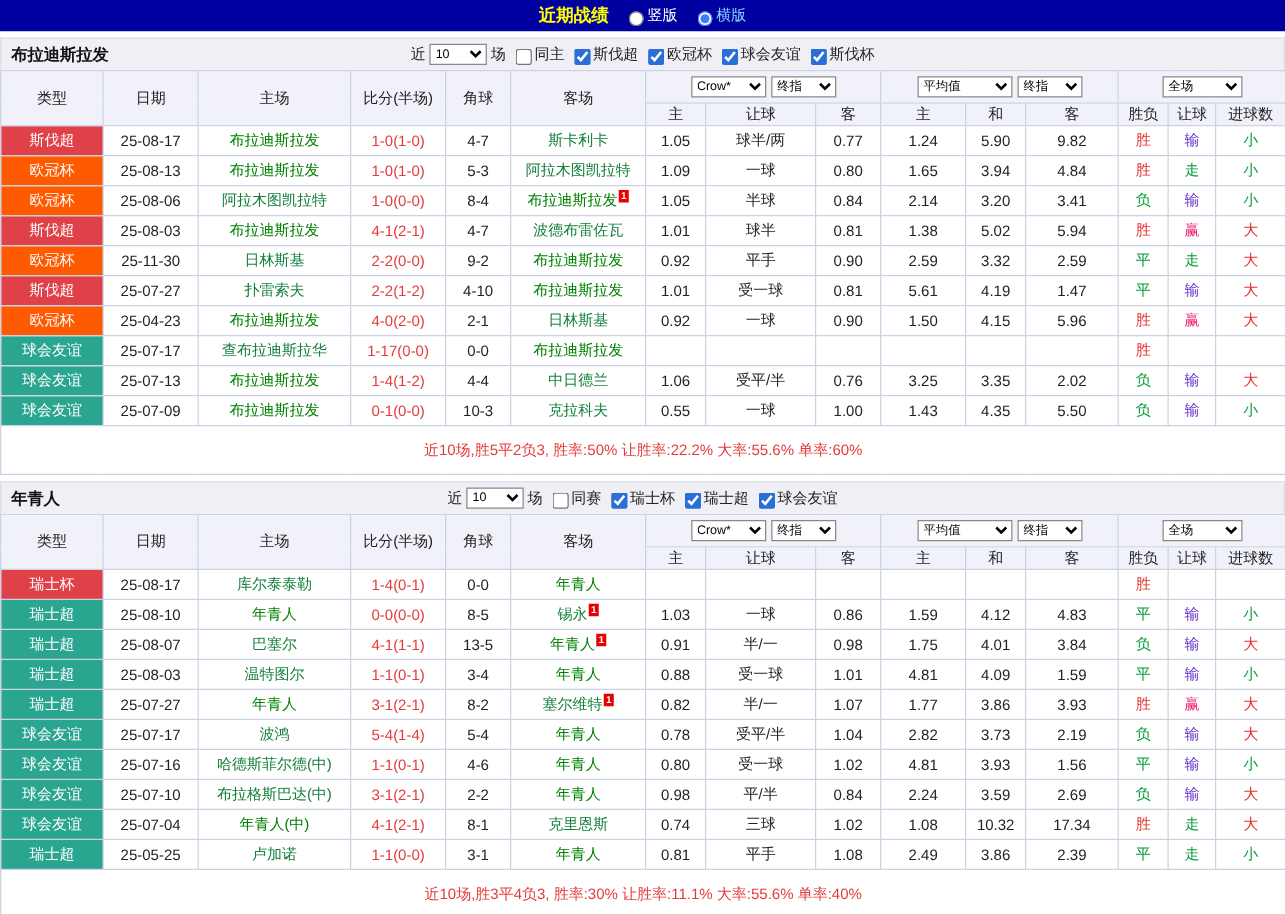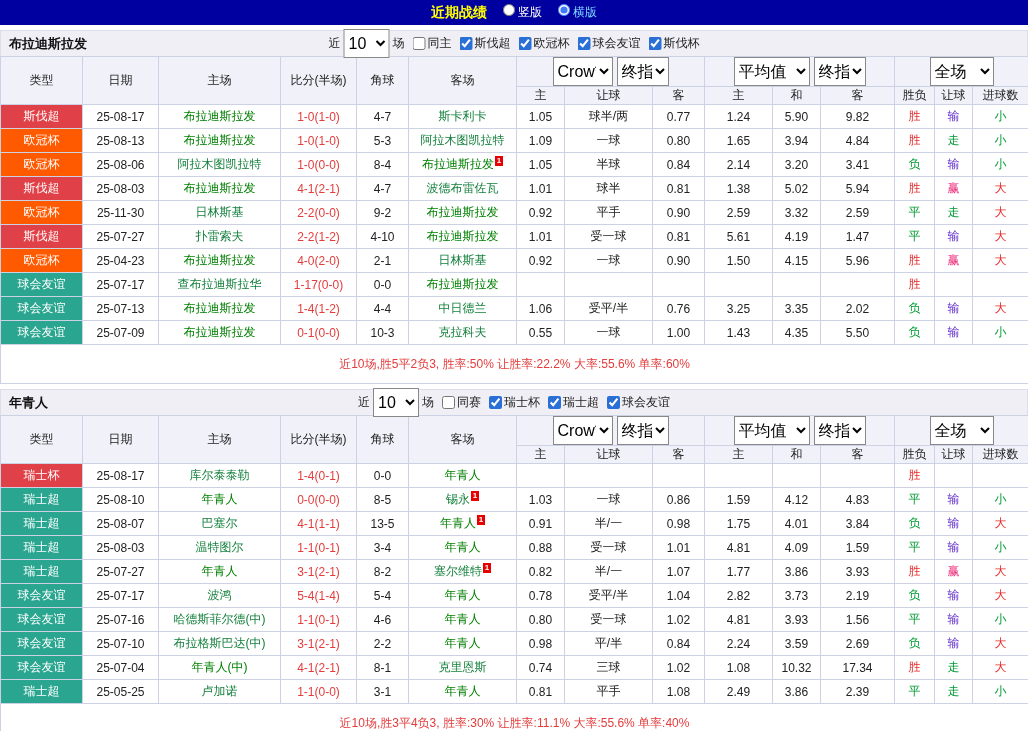--- a/index.html
+++ b/index.html
@@ -1,27 +1,27 @@
 <!DOCTYPE html>
 <html style="--topbar-bg: #0000a0; --title-yellow: #ffff00; --horizontal-label-blue: #7fd4ff; --badge-red: #e04048; --badge-orange: #ff5a00; --badge-teal: #2aa690; --focus-green: #008000; --score-red: #e43b3b; --res-red: #e62e2e; --res-green: #009933; --res-purple: #6633cc; --res-pink: #ee2277; --summary-red: #e43b3b; --header-bg: #f1f2f9; --band-bg: #efeff5; --border: #ccd2e4;"><head>
 <meta charset="utf-8">
 <style>
 *{box-sizing:border-box;margin:0;padding:0}
 body{width:1028px;background:#fff;font-family:"Liberation Sans",sans-serif;font-size:12px;color:#222}
 .topbar{height:25px;background:var(--topbar-bg,#0000a0);display:flex;align-items:center;justify-content:center;gap:16px;color:#fff}
 .topbar .title{color:var(--title-yellow,#ffff00);font-weight:bold;font-size:14px}
-.radio-opt{display:inline-flex;align-items:flex-start;gap:3px;cursor:pointer;font-size:12px}
+.radio-opt{display:inline-flex;align-items:flex-end;gap:3px;cursor:pointer;font-size:12px}
 .radio-opt input{width:12px;height:12px;accent-color:#3d7bfa;margin:0}
 .radio-opt.hl span{color:var(--horizontal-label-blue,#7fd4ff)}
 .band{margin-top:5px;height:26px;background:var(--band-bg,#efeff5);display:flex;align-items:center;position:relative;border:1px solid #dcdfe9;border-bottom:none}
 .band .team{font-weight:bold;font-size:13px;padding-left:8px;color:#111}
 .filters{position:absolute;left:50%;transform:translateX(-50%);display:flex;align-items:center;gap:3px;white-space:nowrap}
-.filters select,thead select{height:29px;font-size:16px;border:1px solid #888;background:#fff}
+.filters select,thead select{height:17px;font-size:10px;border:1px solid #888;background:#fff}
 thead select{margin:0 2px}
-.cb{display:inline-flex;align-items:center;gap:2px;margin-left:5px;cursor:pointer}
+.cb{display:inline-flex;align-items:flex-end;gap:2px;margin-left:5px;cursor:pointer}
 .cb input{width:13px;height:13px;accent-color:#2a6fd6;margin:0}
 table{width:1028px;border-collapse:collapse;table-layout:fixed}
 th,td{border:1px solid var(--border,#ccd2e4);text-align:center;white-space:nowrap;overflow:hidden;font-weight:normal}
 thead th{background:var(--header-bg,#f1f2f9);color:#222}
 thead tr.hr1 th{height:26px}
 thead tr.hr2 th{height:18px}
 tbody td{height:24px}
 td.badge{color:#fff;padding:0}
 td.badge.red{background:var(--badge-red,#e04048)}
 td.badge.orange{background:var(--badge-orange,#ff5a00)}

